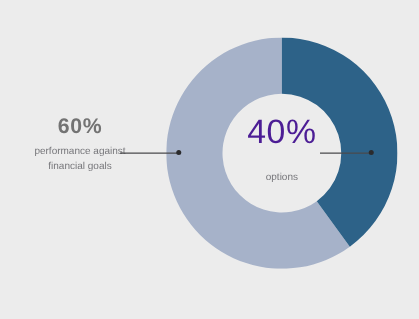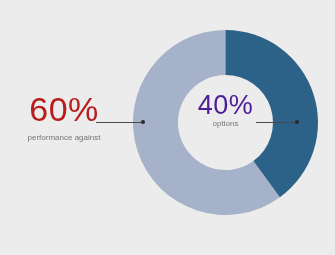--- a/index.html
+++ b/index.html
@@ -47,41 +47,41 @@
   }
   .center-label .pct {
     font-size: 27px;
     font-weight: 300;
     letter-spacing: 0.5px;
     color: #4c1d95;
     line-height: 1;
     white-space: nowrap;
   }
   .center-label .sub {
-    margin-top: 0;
+    margin-top: 18px;
     font-size: 8px;
     font-weight: 400;
     color: #76767a;
     line-height: 1.35;
     white-space: nowrap;
   }
 
   
   .outer-label {
     position: absolute;
     left: 2px;
     top: 92px;
     width: 124px;
     text-align: center;
   }
   .outer-label .pct {
-    font-size: 34px;
-    font-weight: 400;
+    font-size: 17px;
+    font-weight: 700;
     letter-spacing: 0.5px;
-    color: #b91c1c;
+    color: #737373;
     line-height: 1;
     white-space: nowrap;
   }
   .outer-label .sub {
     margin-top: 6px;
     font-size: 8px;
     font-weight: 400;
     color: #76767a;
     line-height: 1.45;
     white-space: nowrap;
@@ -131,20 +131,21 @@
 
   <div class="center-label">
     <div class="pct">40%</div>
     <div class="sub">options</div>
   </div>
 
   <div class="outer-label">
     <div class="pct">60%</div>
     <div class="sub">
       <div>performance against</div>
+      <div>financial goals</div>
     </div>
   </div>
 
   <div class="leader" id="leader-left">
     <div class="ldr-line"></div>
     <div class="ldr-dot"></div>
   </div>
 
   <div class="leader" id="leader-right">
     <div class="ldr-line"></div>

